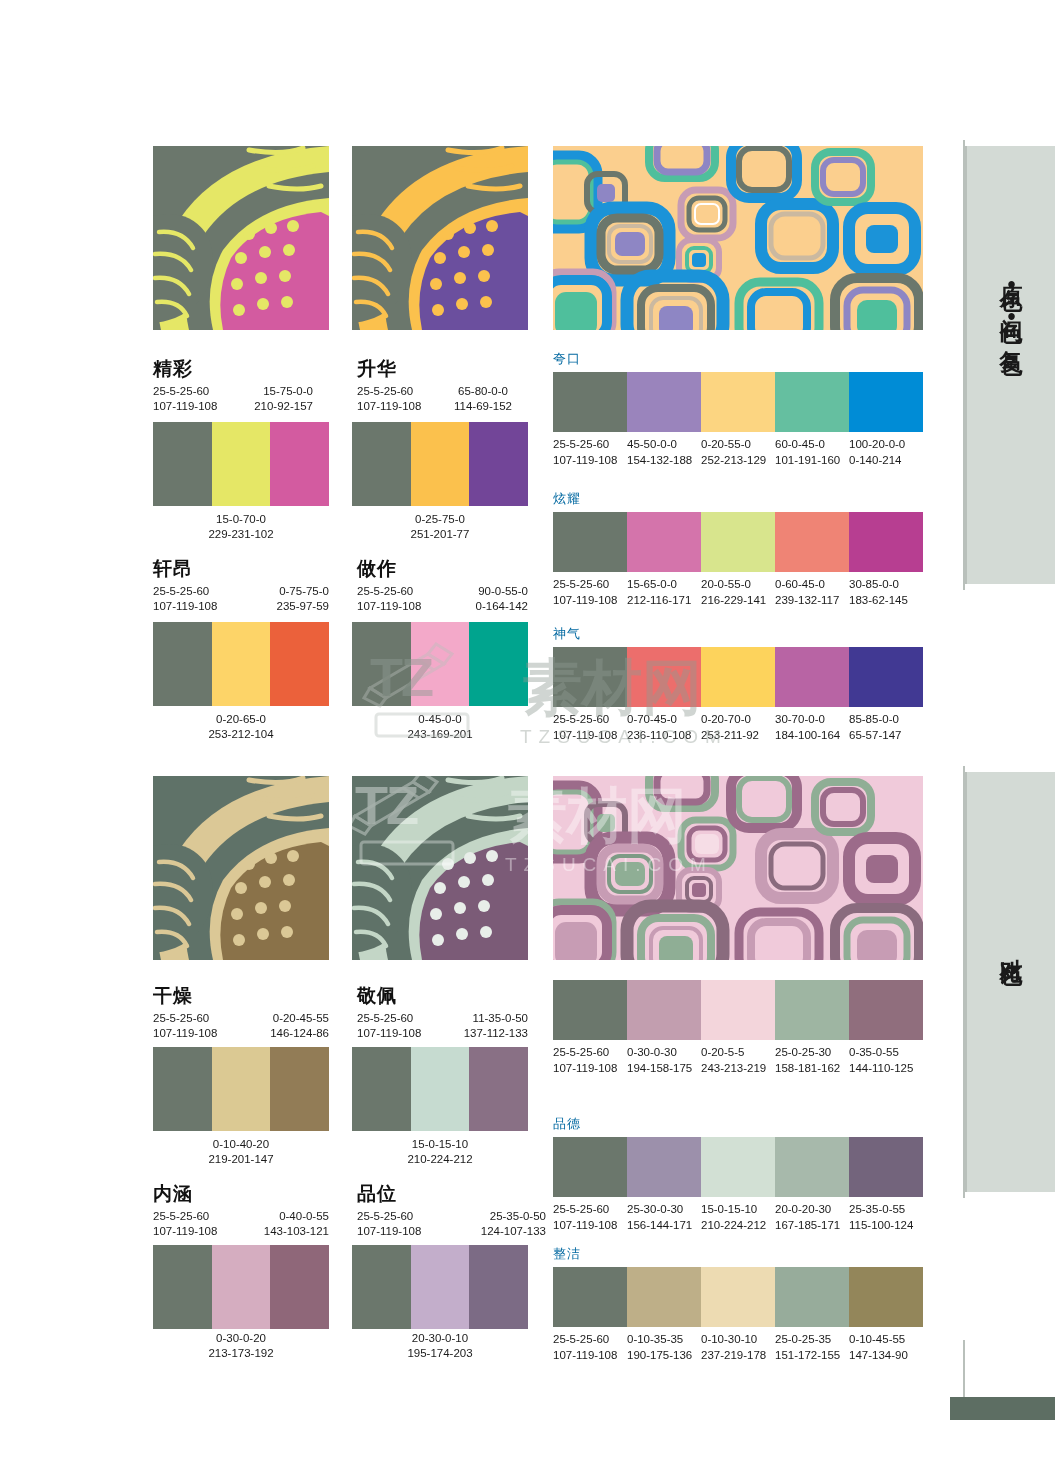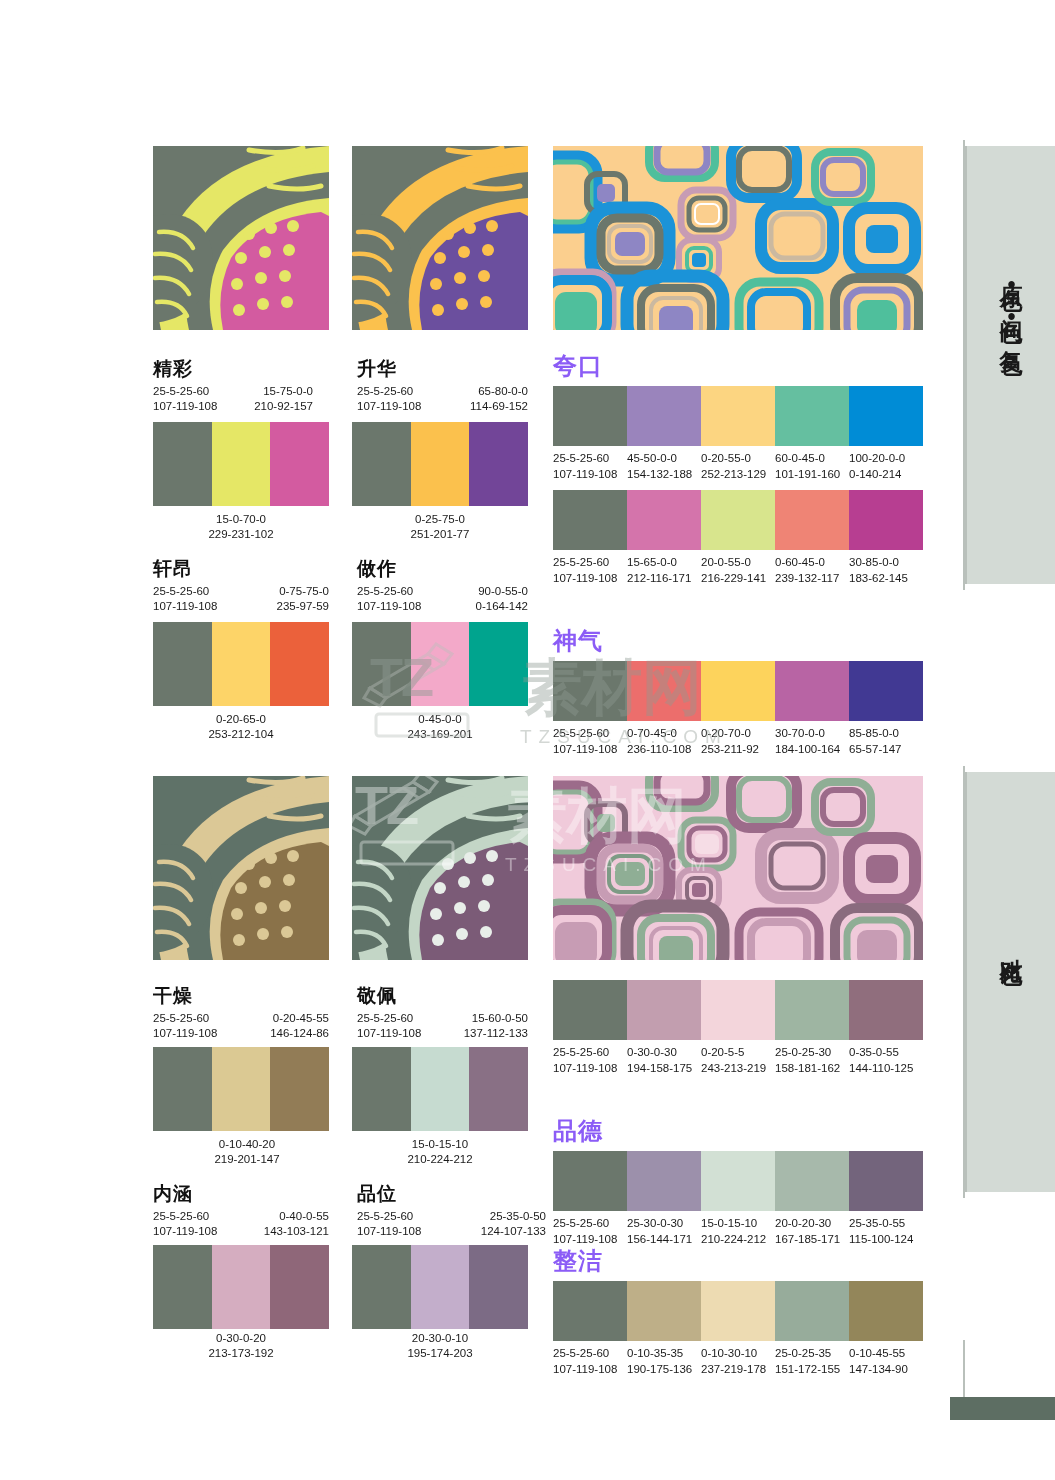--- a/index.html
+++ b/index.html
@@ -48,21 +48,21 @@
     color:#111; letter-spacing:1px; white-space:nowrap;
   }
   .code { position:absolute; font-size:11.5px; color:#1a1a1a; line-height:1.32; white-space:nowrap; }
   .code.r { text-align:right; }
   .code.c { text-align:center; }
   .bar { position:absolute; display:flex; }
   .bar > div { height:100%; }
 
   
   .row5 { position:absolute; left:553px; width:370px; }
-  .row5 .rtitle { font-size:24px; font-weight:bold; color:#8b5cf6; letter-spacing:1px; margin-bottom:4px; }
+  .row5 .rtitle { font-size:13px; font-weight:normal; color:#0369a1; letter-spacing:1px; margin-bottom:4px; }
   .row5 .rbar { display:flex; height:60px; width:370px; }
   .row5 .rbar > div { flex:1 1 0; }
   .row5 .rcodes { display:flex; width:370px; margin-top:5px; }
   .row5 .rcodes > div { flex:1 1 0; font-size:11.5px; color:#1a1a1a; line-height:1.35; }
 
   
   .wm { position:absolute; pointer-events:none; }
   .wm-main { left:370px; top:634px; width:420px; height:118px; opacity:.55; }
   .wm-tz { position:absolute; left:0; top:12px; font-size:54px; font-weight:bold;
            color:#8e9a92; opacity:.85; letter-spacing:-2px; }
@@ -215,21 +215,21 @@
   <div class="code c" style="left:153px;top:512px;width:176px;">
     <div>15-0-70-0</div>
     <div>229-231-102</div>
   </div>
 
   <div class="grp-title" style="left:357px;top:356px;">升华</div>
   <div class="code" style="left:357px;top:384px;">
     <div>25-5-25-60</div>
     <div>107-119-108</div>
   </div>
-  <div class="code r" style="left:438px;top:384px;width:90px;">
+  <div class="code r" style="left:438px;top:384px;width:90px;text-align:center;">
     <div>65-80-0-0</div>
     <div>114-69-152</div>
   </div>
   <div class="bar" style="left:352px;top:422px;width:176px;height:84px;">
     <div style="flex:1;background:#6b776c"></div>
     <div style="flex:1;background:#fbc14d"></div>
     <div style="flex:1;background:#724598"></div>
   </div>
   <div class="code c" style="left:352px;top:512px;width:176px;">
     <div>0-25-75-0</div>
@@ -286,20 +286,21 @@
     <div class="rcodes">
       <div><span>25-5-25-60</span><br><span>107-119-108</span></div>
       <div><span>45-50-0-0</span><br><span>154-132-188</span></div>
       <div><span>0-20-55-0</span><br><span>252-213-129</span></div>
       <div><span>60-0-45-0</span><br><span>101-191-160</span></div>
       <div><span>100-20-0-0</span><br><span>0-140-214</span></div>
     </div>
   </div>
 
   <div class="row5" style="top:490px;">
+    <div class="rtitle">炫耀</div>
     <div class="rbar">
       <div style="background:#6b776c"></div>
       <div style="background:#d474ab"></div>
       <div style="background:#d8e58d"></div>
       <div style="background:#ef8475"></div>
       <div style="background:#b73e91"></div>
     </div>
     <div class="rcodes">
       <div><span>25-5-25-60</span><br><span>107-119-108</span></div>
       <div><span>15-65-0-0</span><br><span>212-116-171</span></div>
@@ -452,32 +453,32 @@
   </div>
   <div class="code r" style="left:239px;top:1011px;width:90px;">
     <div>0-20-45-55</div>
     <div>146-124-86</div>
   </div>
   <div class="bar" style="left:153px;top:1047px;width:176px;height:84px;">
     <div style="flex:1;background:#6b776c"></div>
     <div style="flex:1;background:#dbc993"></div>
     <div style="flex:1;background:#927c56"></div>
   </div>
-  <div class="code c" style="left:159px;top:1137px;width:176px;">
+  <div class="code c" style="left:153px;top:1137px;width:176px;">
     <div>0-10-40-20</div>
     <div>219-201-147</div>
   </div>
 
   <div class="grp-title" style="left:357px;top:983px;">敬佩</div>
   <div class="code" style="left:357px;top:1011px;">
     <div>25-5-25-60</div>
     <div>107-119-108</div>
   </div>
   <div class="code r" style="left:438px;top:1011px;width:90px;">
-    <div>15-60-0-50</div>
+    <div>11-35-0-50</div>
     <div>137-112-133</div>
   </div>
   <div class="bar" style="left:352px;top:1047px;width:176px;height:84px;">
     <div style="flex:1;background:#6b776c"></div>
     <div style="flex:1;background:#c6dbd0"></div>
     <div style="flex:1;background:#897085"></div>
   </div>
   <div class="code c" style="left:352px;top:1137px;width:176px;">
     <div>15-0-15-10</div>
     <div>210-224-212</div>

